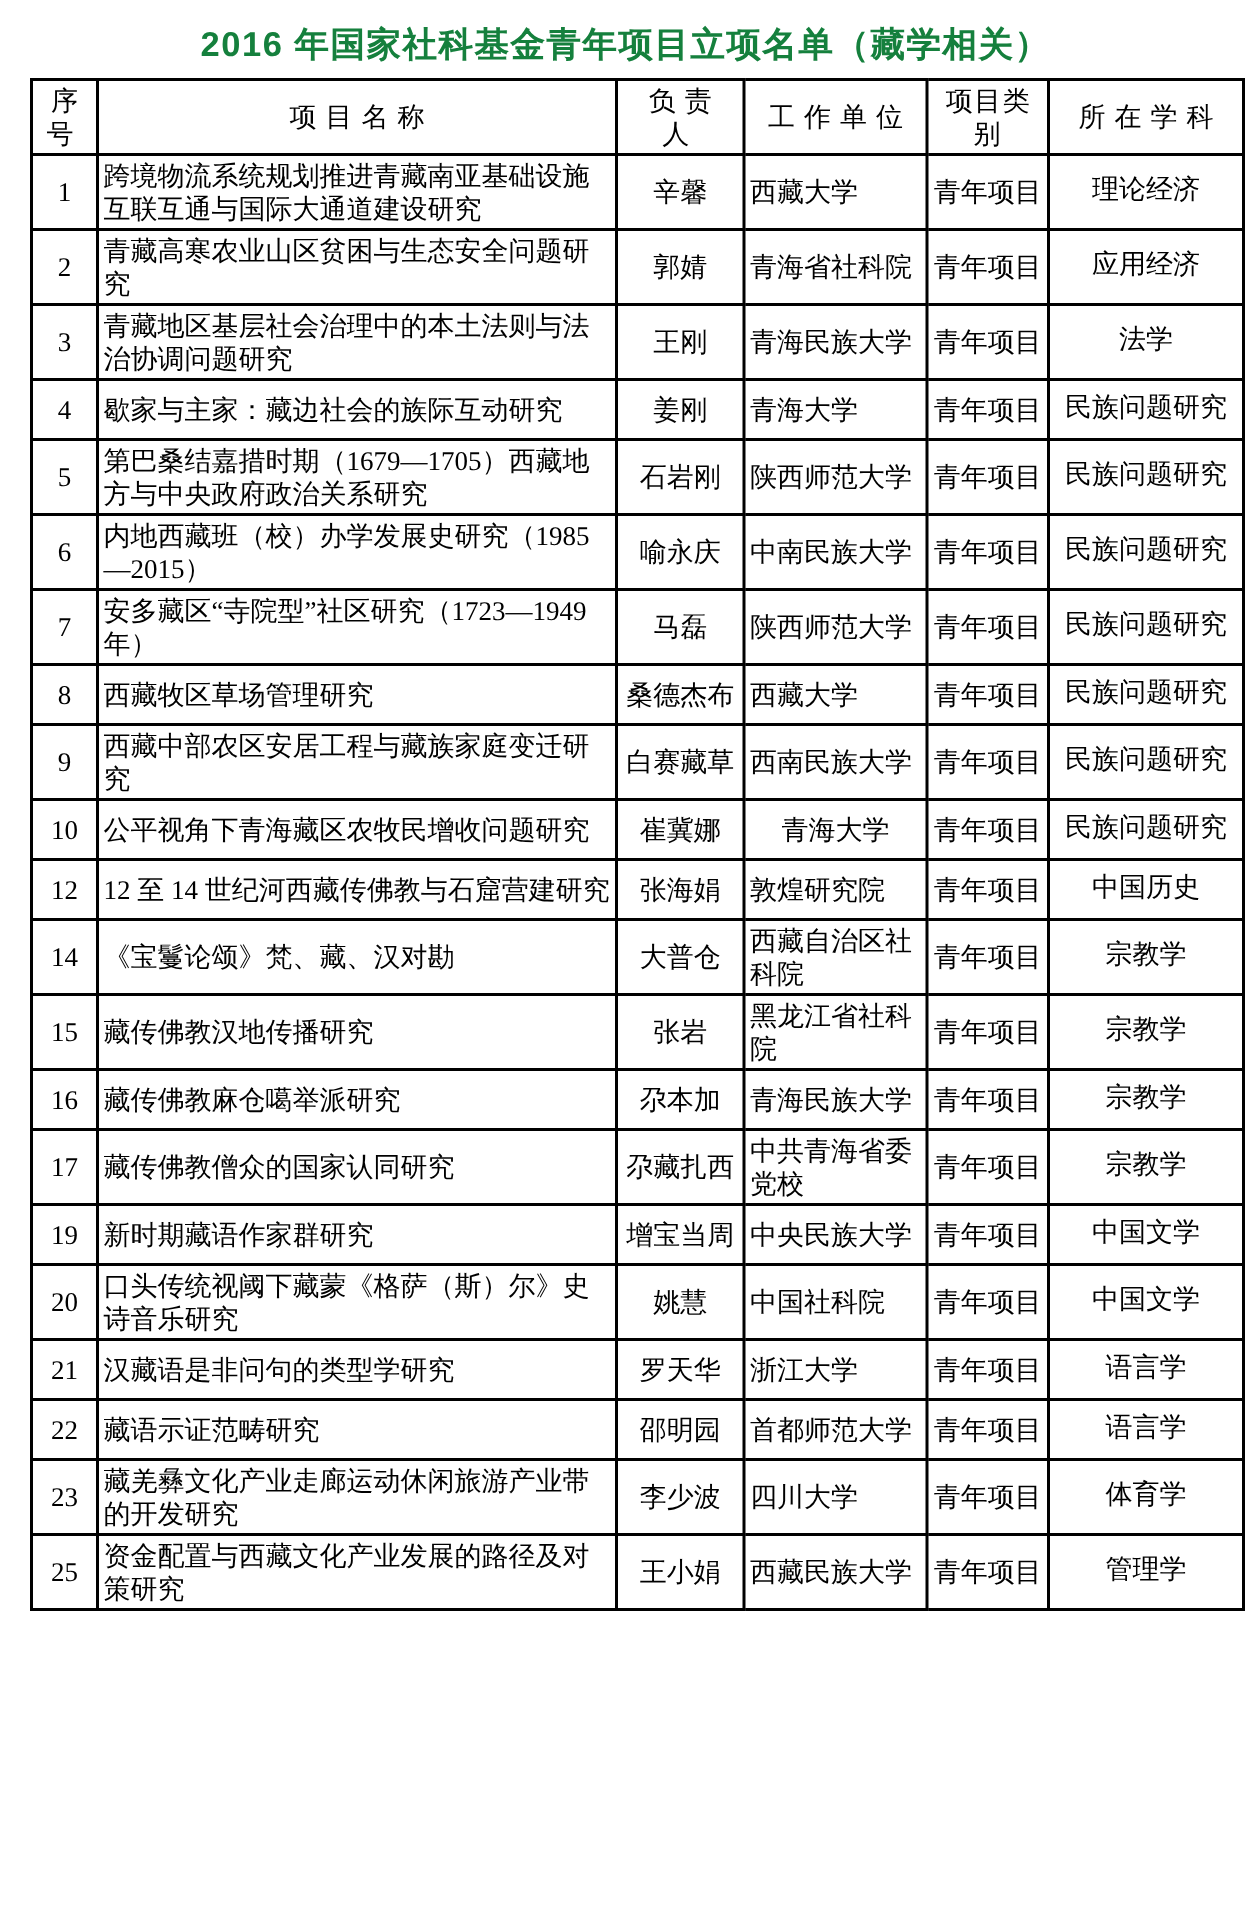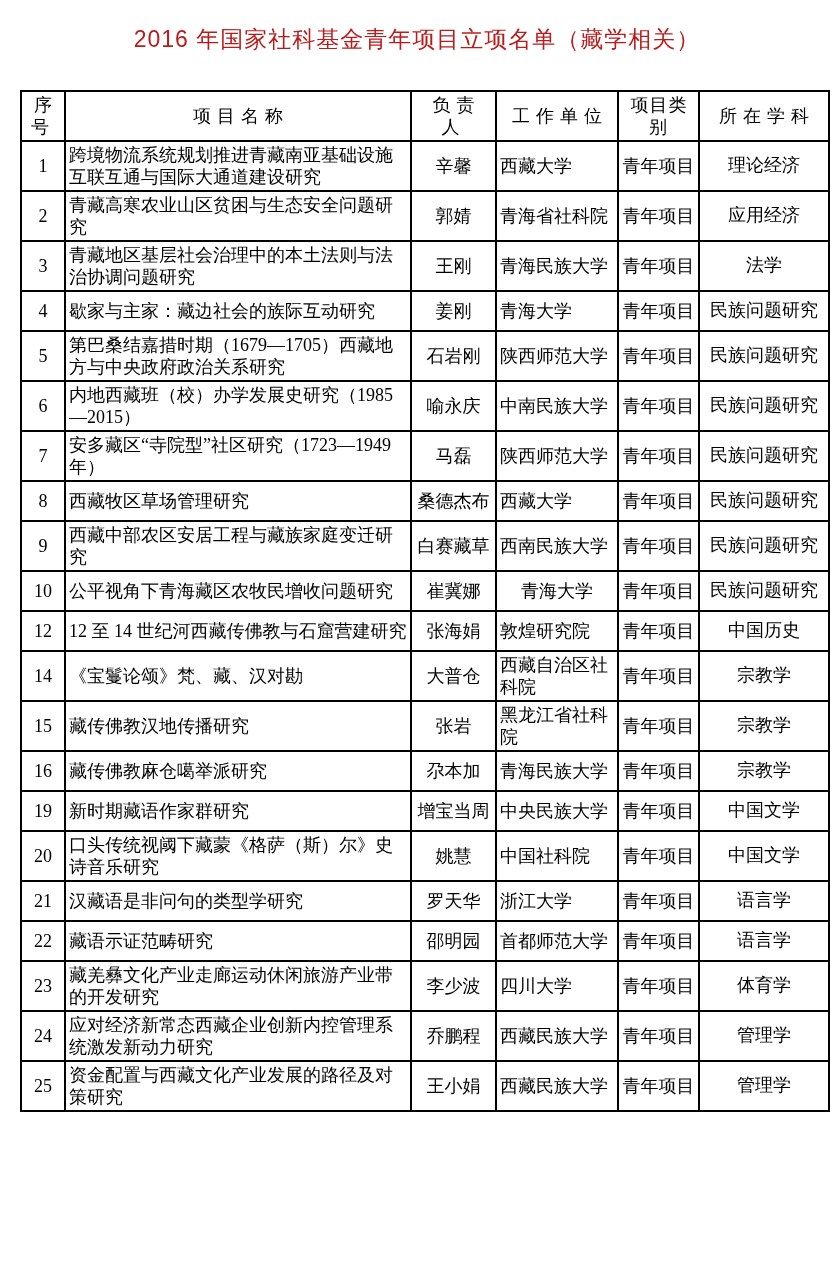--- a/index.html
+++ b/index.html
@@ -8,34 +8,34 @@
     background: #ffffff;
   }
   body {
     width: 834px;
     height: 1281px;
     overflow: hidden;
     color: #000000;
     font-family: "Liberation Serif", serif;
   }
   .page-title {
-    margin-top: 24px;
+    margin-top: 14px;
     text-align: center;
     font-family: "Liberation Sans", sans-serif;
-    font-weight: normal;
+    font-weight: bold;
     font-size: 23px;
     letter-spacing: 1px;
     line-height: 30px;
-    color: #b91c1c;
+    color: #15803d;
   }
   table.projects {
     border-collapse: collapse;
     table-layout: fixed;
     margin-left: 20px;
-    margin-top: 36px;
+    margin-top: 8px;
     width: 808px;
   }
   table.projects th,
   table.projects td {
     border: 2px solid #000000;
     font-size: 18px;
     line-height: 22px;
     vertical-align: middle;
     padding: 2px 3px;
     word-break: break-word;
@@ -189,20 +189,28 @@
       </tr>
       <tr>
         <td class="c-no">16</td>
         <td class="c-project">藏传佛教麻仓噶举派研究</td>
         <td class="c-pi">尕本加</td>
         <td class="c-unit">青海民族大学</td>
         <td class="c-category">青年项目</td>
         <td class="c-discipline">宗教学</td>
       </tr>
       <tr>
+        <td class="c-no">17</td>
+        <td class="c-project">藏传佛教僧众的国家认同研究</td>
+        <td class="c-pi">尕藏扎西</td>
+        <td class="c-unit">中共青海省委党校</td>
+        <td class="c-category">青年项目</td>
+        <td class="c-discipline">宗教学</td>
+      </tr>
+      <tr>
         <td class="c-no">19</td>
         <td class="c-project">新时期藏语作家群研究</td>
         <td class="c-pi">增宝当周</td>
         <td class="c-unit">中央民族大学</td>
         <td class="c-category">青年项目</td>
         <td class="c-discipline">中国文学</td>
       </tr>
       <tr>
         <td class="c-no">20</td>
         <td class="c-project">口头传统视阈下藏蒙《格萨（斯）尔》史诗音乐研究</td>
@@ -229,28 +237,20 @@
       </tr>
       <tr>
         <td class="c-no">23</td>
         <td class="c-project">藏羌彝文化产业走廊运动休闲旅游产业带的开发研究</td>
         <td class="c-pi">李少波</td>
         <td class="c-unit">四川大学</td>
         <td class="c-category">青年项目</td>
         <td class="c-discipline">体育学</td>
       </tr>
       <tr>
-        <td class="c-no">24</td>
-        <td class="c-project">应对经济新常态西藏企业创新内控管理系统激发新动力研究</td>
-        <td class="c-pi">乔鹏程</td>
-        <td class="c-unit">西藏民族大学</td>
-        <td class="c-category">青年项目</td>
-        <td class="c-discipline">管理学</td>
-      </tr>
-      <tr>
         <td class="c-no">25</td>
         <td class="c-project">资金配置与西藏文化产业发展的路径及对策研究</td>
         <td class="c-pi">王小娟</td>
         <td class="c-unit">西藏民族大学</td>
         <td class="c-category">青年项目</td>
         <td class="c-discipline">管理学</td>
       </tr>
     </tbody>
 </table>
 

